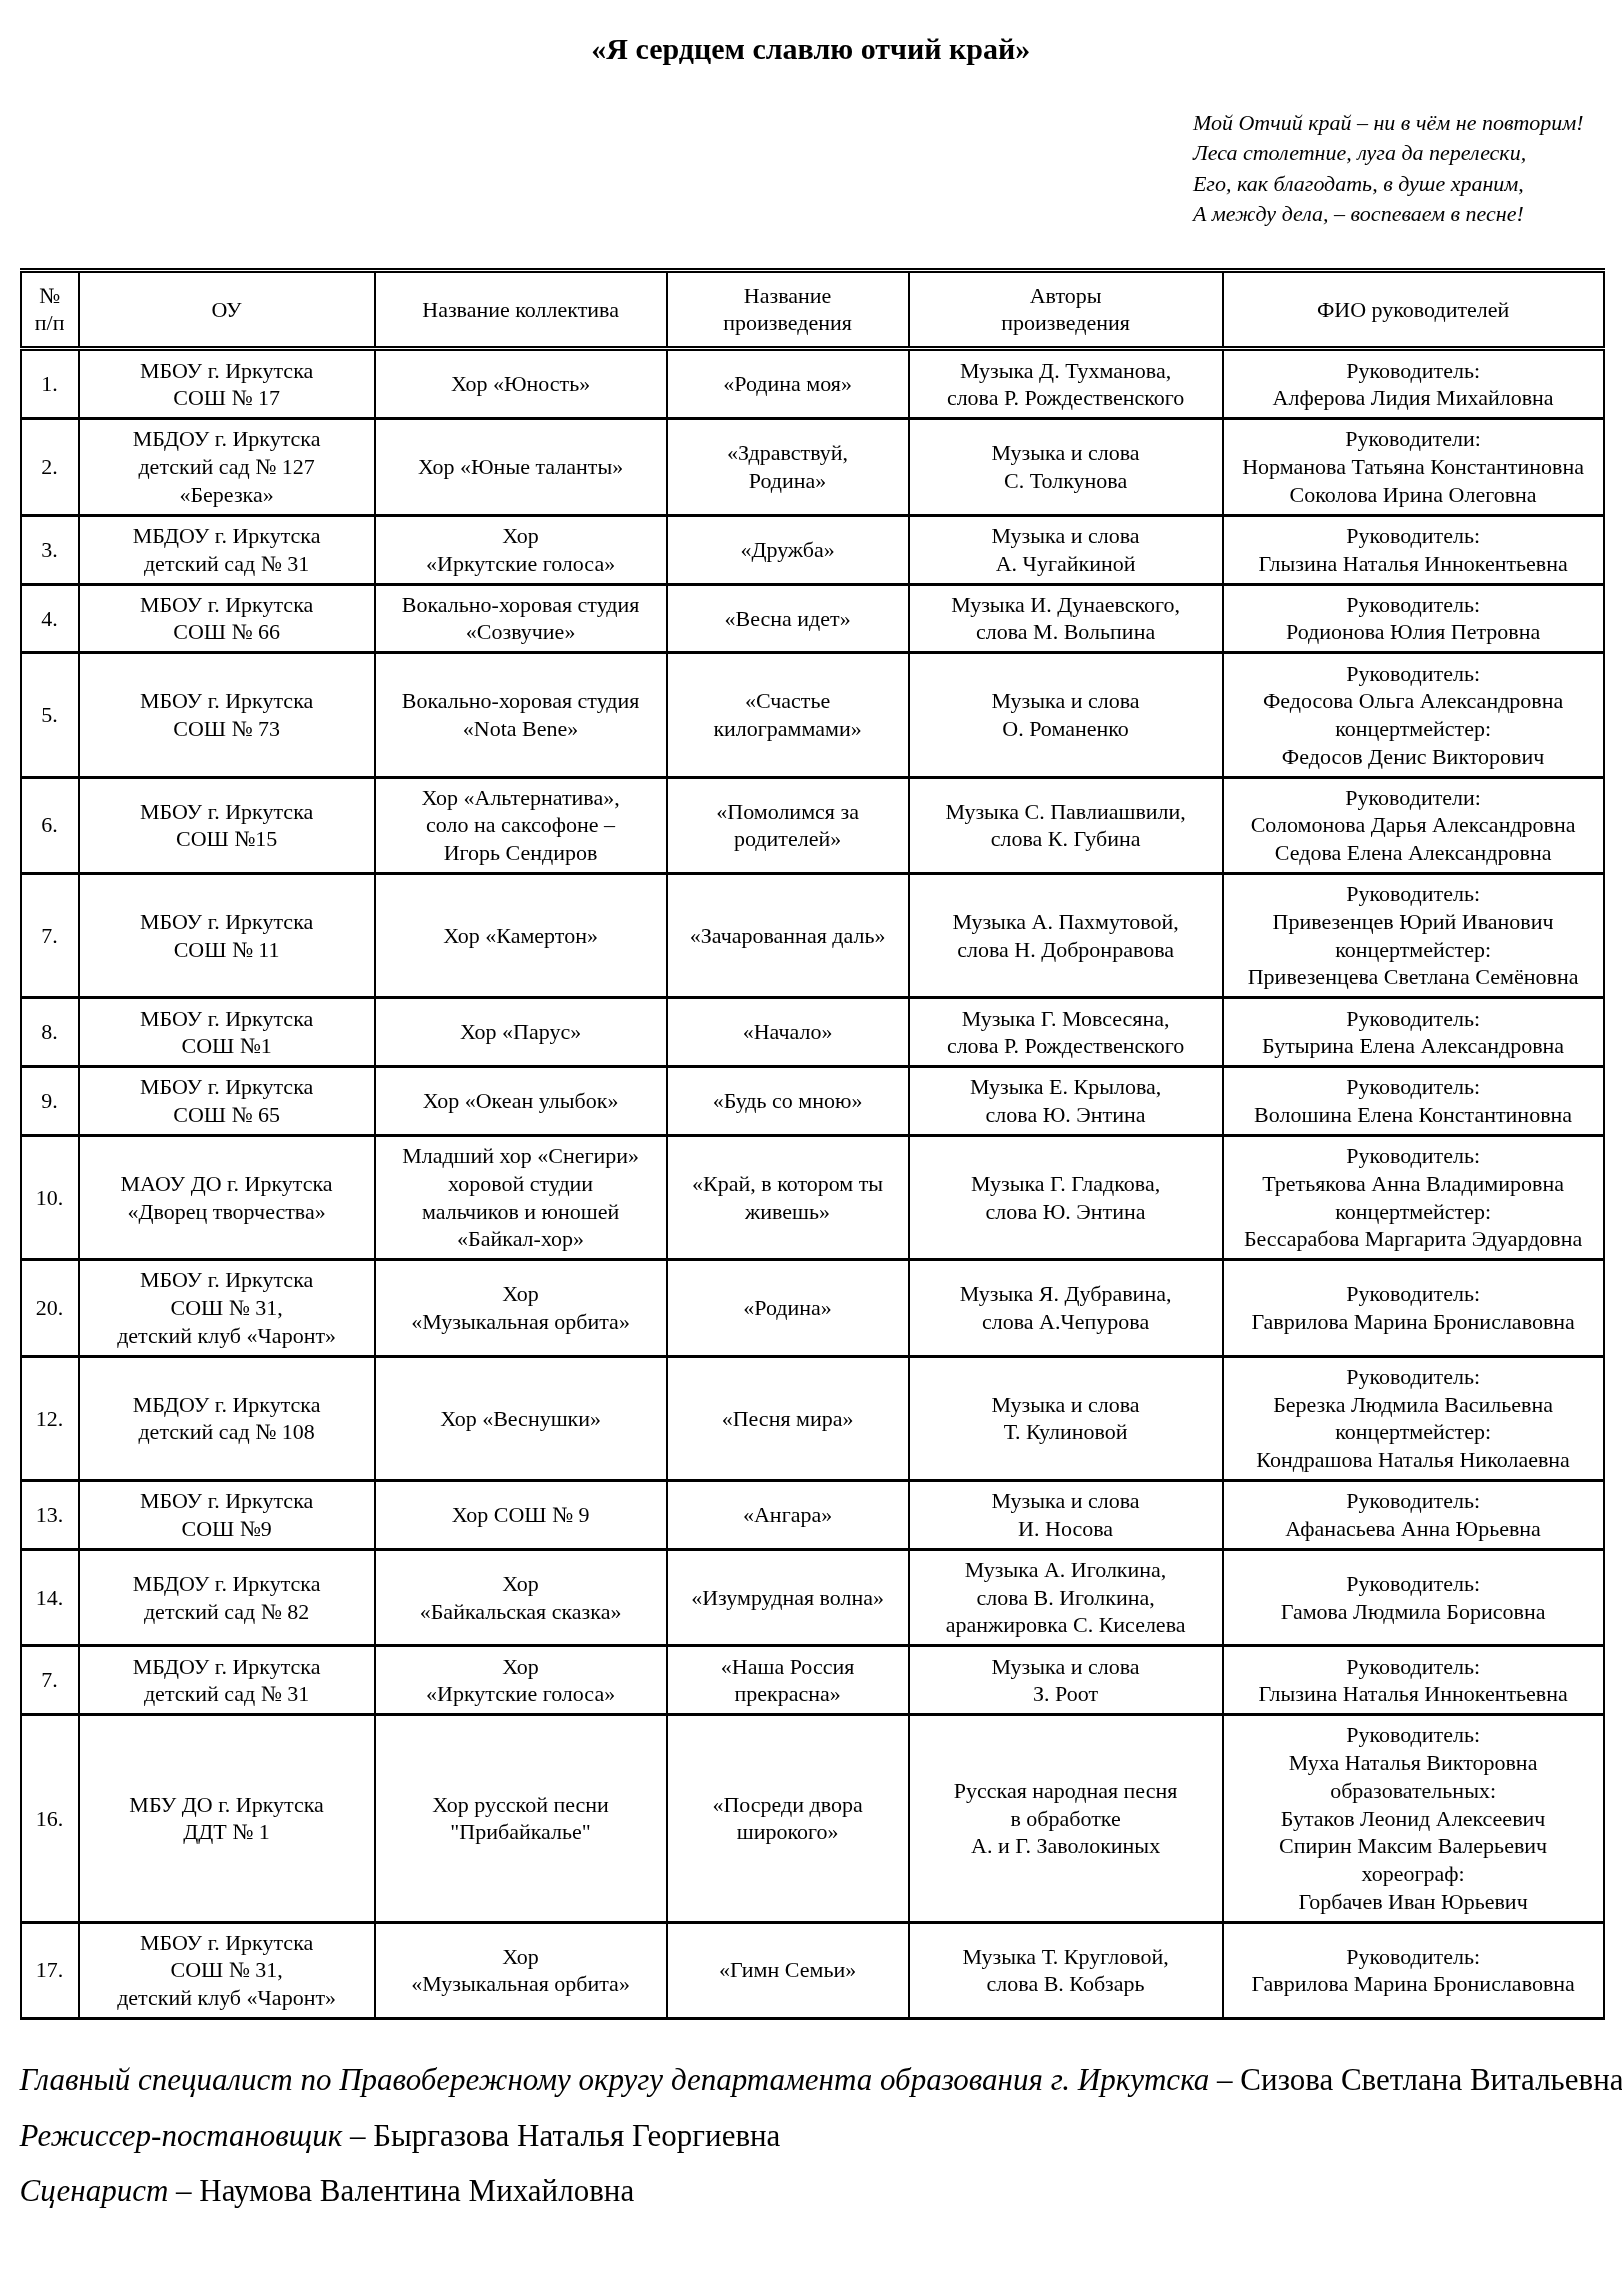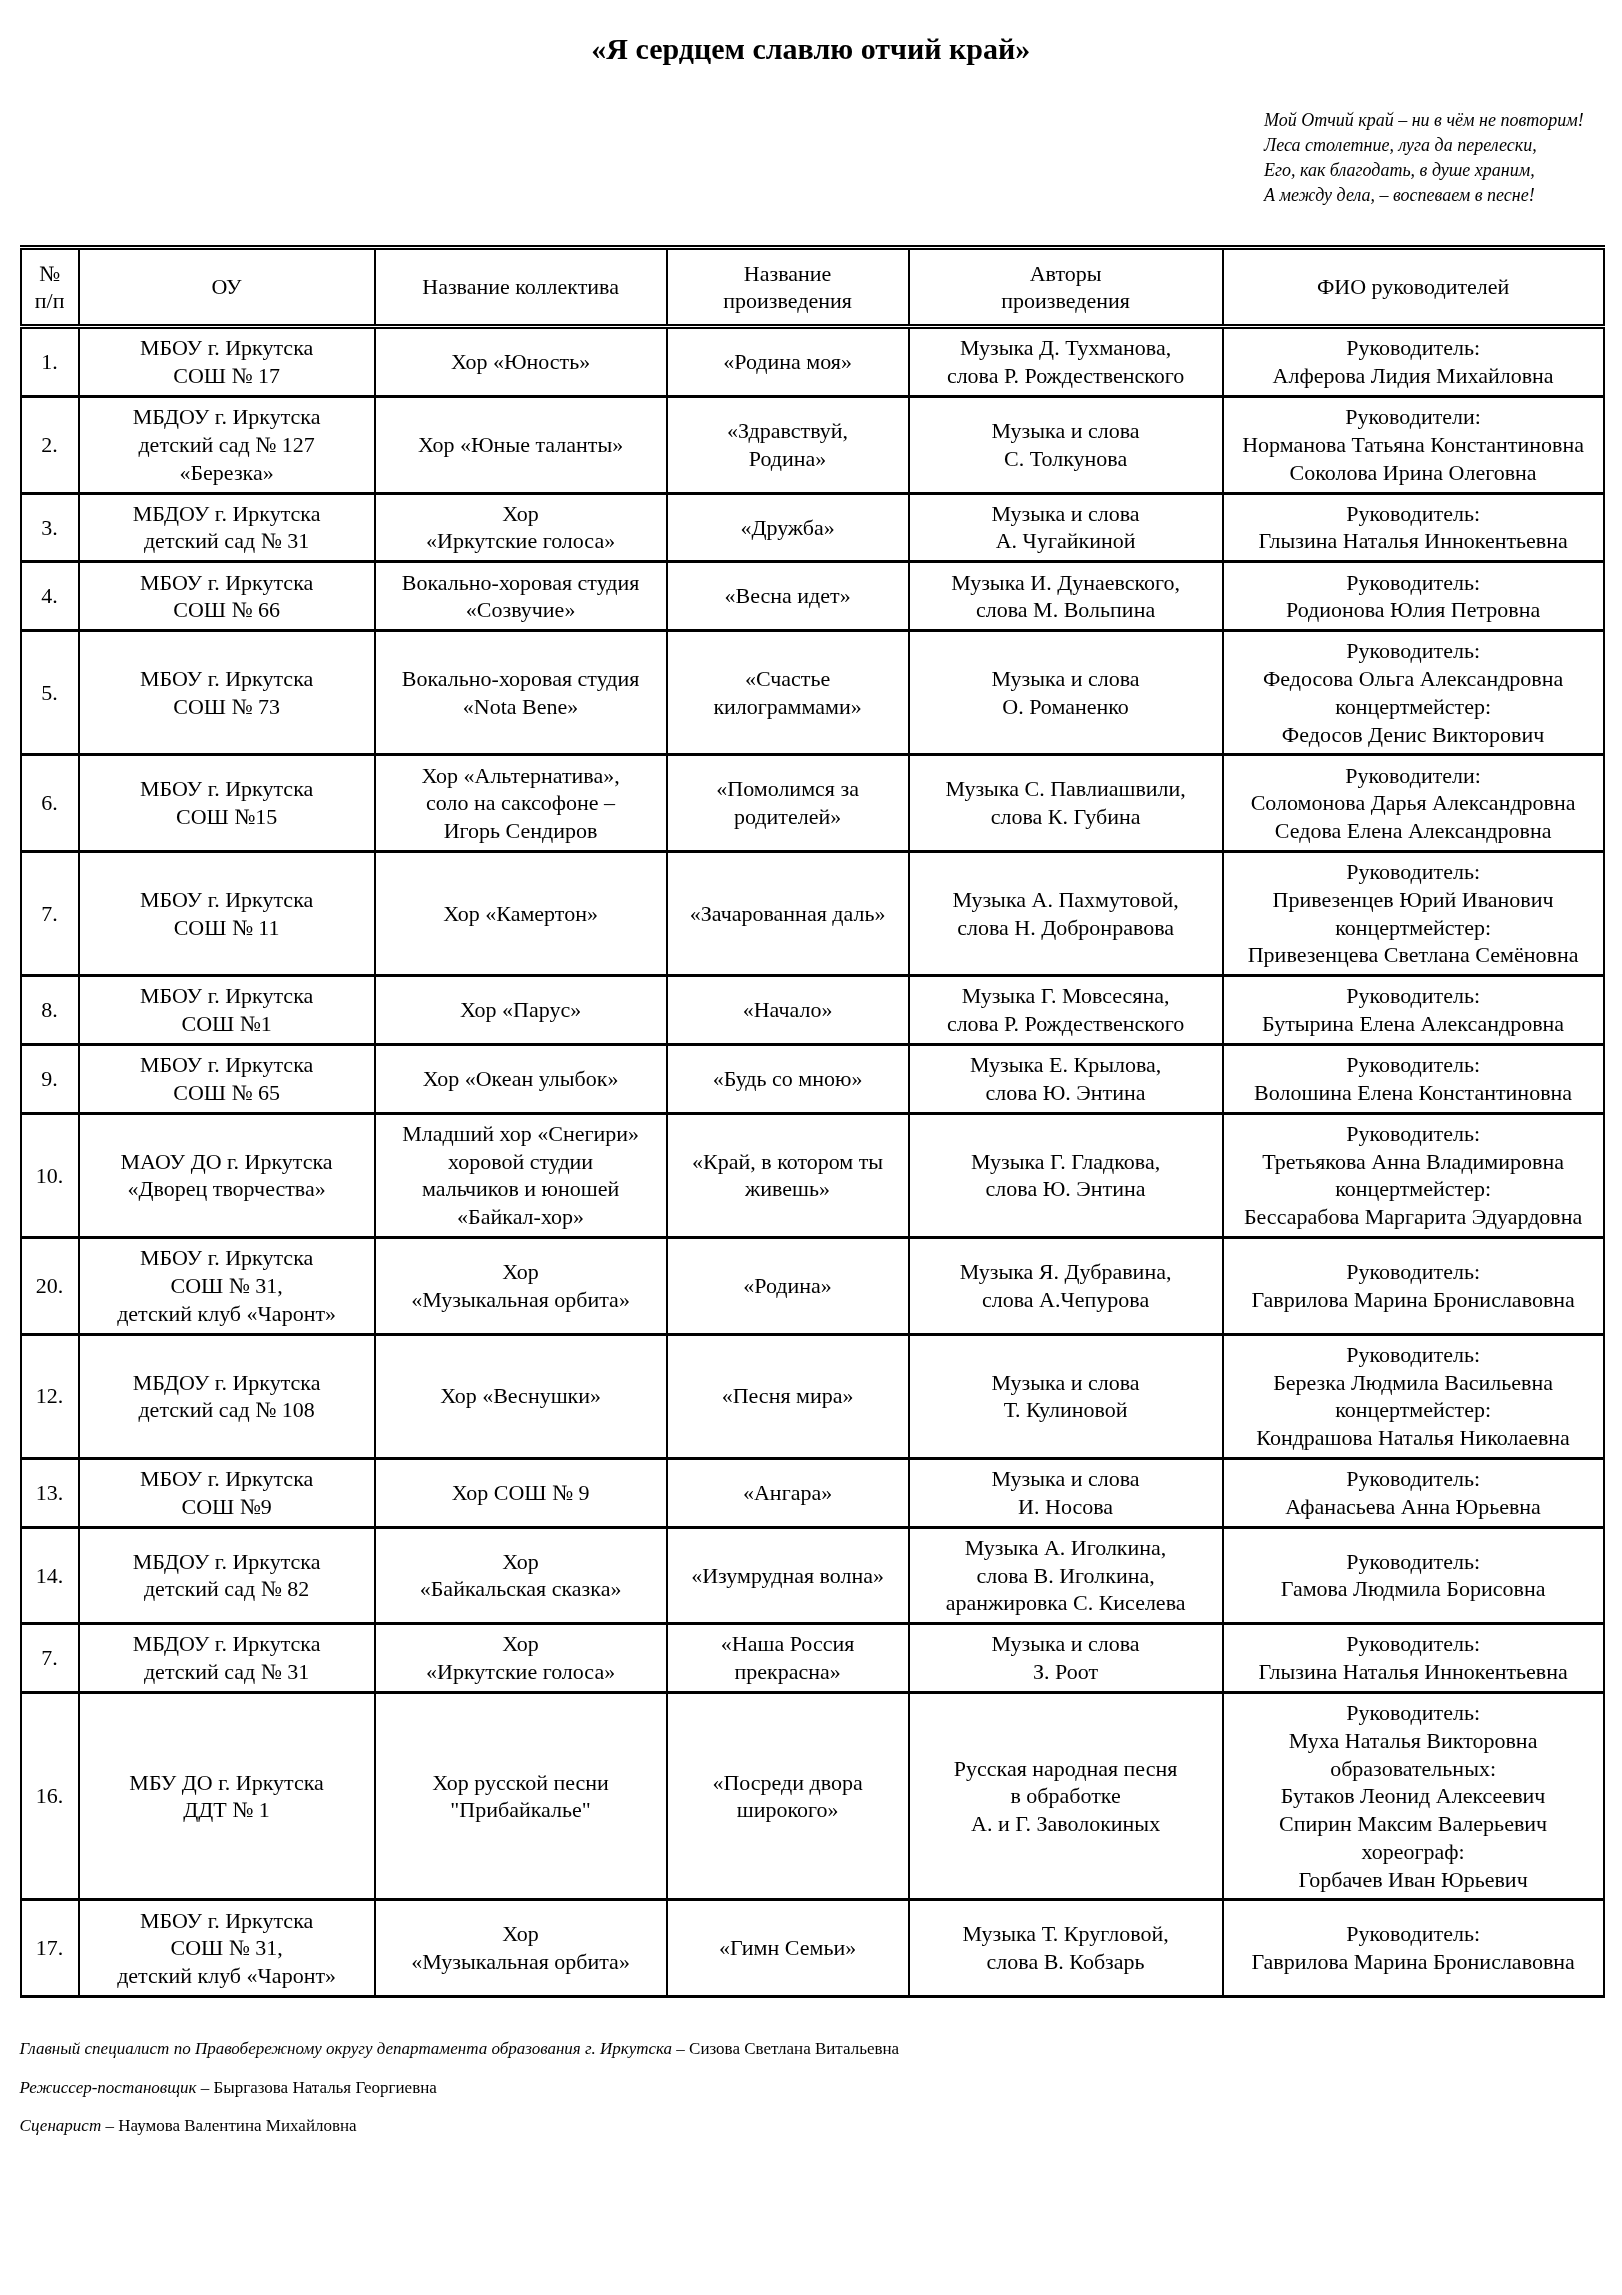--- a/index.html
+++ b/index.html
@@ -30,21 +30,21 @@
   }
   
   .epigraph-wrap {
     display: flex;
     justify-content: flex-end;
     margin-top: 38px;
     padding-right: 18.3px;
   }
   .epigraph {
     font-style: italic;
-    font-size: 18px;
+    font-size: 22px;
     line-height: 1.38;
     text-align: left;
   }
   
   table.program {
     border-collapse: collapse;
     table-layout: fixed;
     width: 1582px;
     margin-top: 38px;
     border: 2.6px solid #000;
@@ -78,21 +78,21 @@
   td.cell-num {
     text-align: left;
     padding-left: 6.5px;
     vertical-align: middle;
   }
   .leader-line { white-space: normal; }
   .leader-line.italic { }
   
   .credits {
     margin-top: 41px;
-    font-size: 17px;
+    font-size: 31px;
     line-height: 1.2;
   }
   .credit-line { margin-bottom: 18.3px; white-space: nowrap; }
   .credit-role { font-style: italic; }
 </style>
 </head>
 <body>
 
 <div class="page">
 

